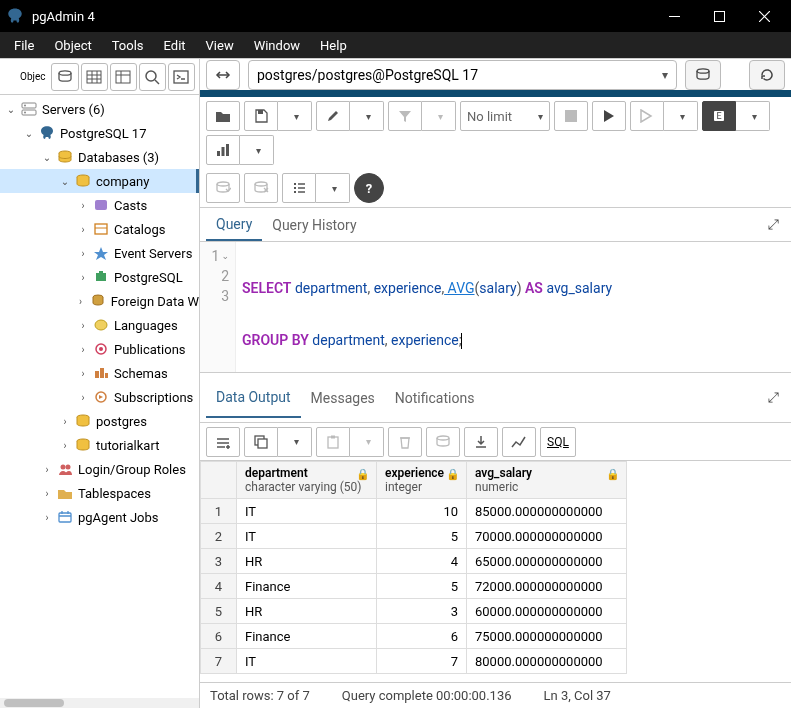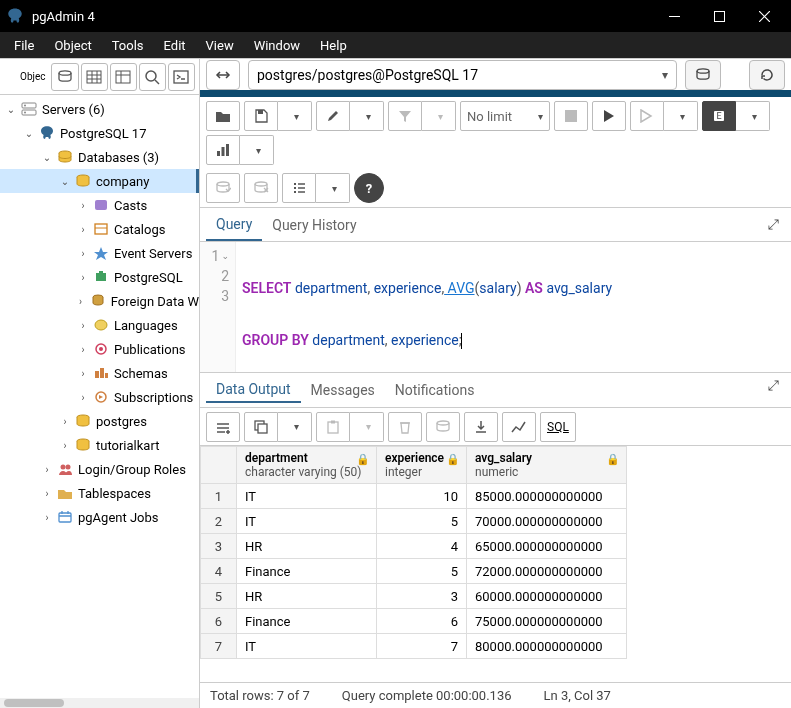--- a/index.html
+++ b/index.html
@@ -78,21 +78,21 @@
 .gutter .fold { font-size: 9px; color: #888; }
 .code { flex: 1; padding: 4px 6px; white-space: pre; }
 .code .line { height: 20px; line-height: 20px; }
 .kw { color: #9c27b0; font-weight: 600; }
 .fn { color: #1976d2; text-decoration: underline; }
 .id { color: #0d47a1; }
 .pn { color: #555; }
 .cursor { display: inline-block; width: 1px; height: 16px; background: #000; vertical-align: middle; margin-left: -1px; }
 
 
-.out-tabs { height: 36px; display: flex; align-items: flex-start; padding: 4px 6px; border-bottom: 1px solid #ccc; font-size: 14px; border-top: 1px solid #ccc; }
+.out-tabs { height: 51px; display: flex; align-items: center; padding: 4px 6px; border-bottom: 1px solid #ccc; font-size: 14px; border-top: 1px solid #ccc; }
 .otab { padding: 0 10px; height: 100%; display: flex; align-items: center; color: #666; }
 .otab.active { color: #326690; border-bottom: 2px solid #326690; }
 .out-tabs .expand { margin-left: auto; font-size: 14px; color: #444; padding: 0 6px; }
 
 
 .out-toolbar { height: 38px; display: flex; align-items: center; padding: 0 6px; gap: 4px; border-bottom: 1px solid #ccc; }
 
 
 .result { flex: 1; overflow: auto; font-size: 13px; }
 .result table { border-collapse: collapse; width: auto; }

